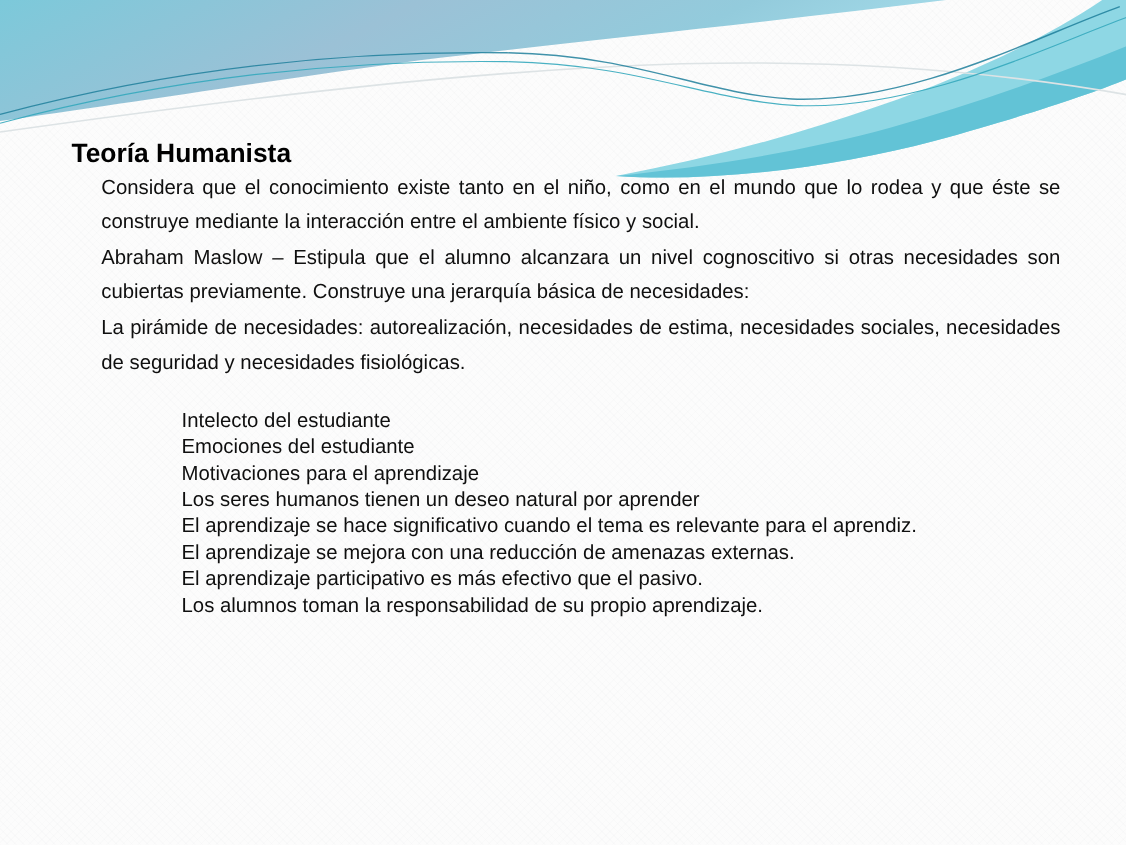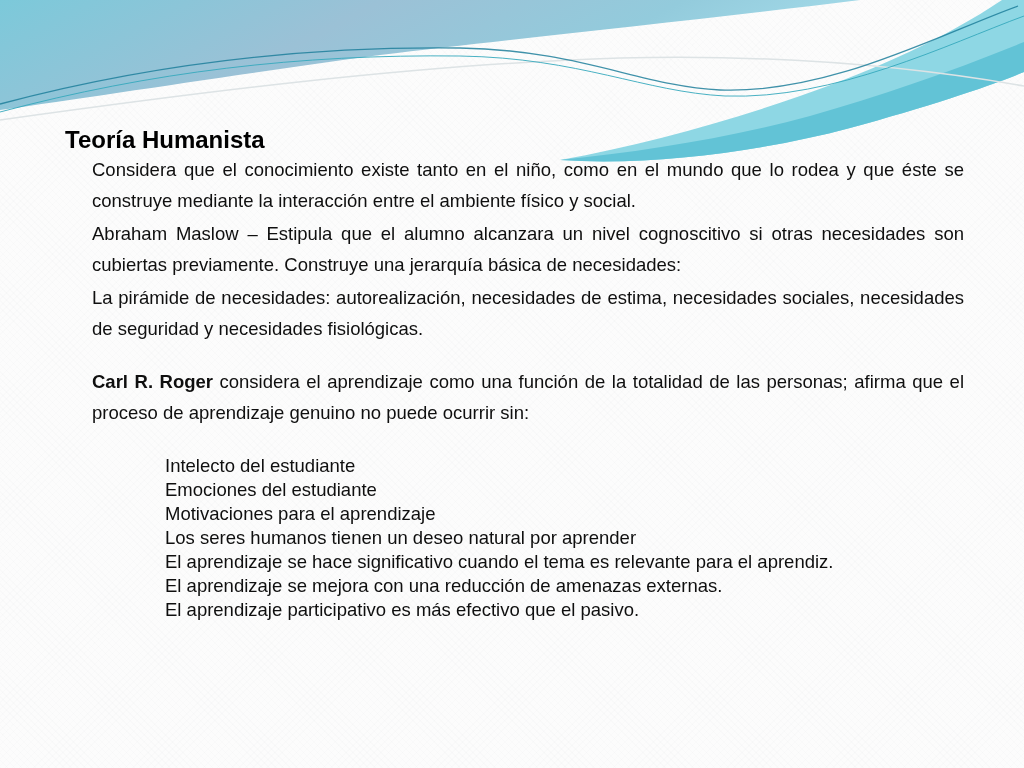--- a/index.html
+++ b/index.html
@@ -94,27 +94,25 @@
   <div class="paragraphs">
     <div class="para">
       <span>Considera que el conocimiento existe tanto en el niño, como en el mundo que lo rodea y que éste se construye mediante la interacción entre el ambiente físico y social.</span>
     </div>
     <div class="para">
       <span>Abraham Maslow – Estipula que el alumno alcanzara un nivel cognoscitivo si otras necesidades son cubiertas previamente.  Construye una jerarquía básica de necesidades:</span>
     </div>
     <div class="para">
       <span>La pirámide de necesidades: autorealización, necesidades de estima, necesidades sociales, necesidades de seguridad y necesidades fisiológicas.</span>
     </div>
-    <div class="para para-spaced">
-      <span class="lead-bold">Carl R. Roger</span><span> considera el aprendizaje como una función de la totalidad de las personas; afirma que el proceso de aprendizaje genuino no puede ocurrir sin:</span>
-    </div>
   </div>
 
   <ul class="plain-list">
     <li>Intelecto del estudiante</li>
     <li>Emociones del estudiante</li>
     <li>Motivaciones para el aprendizaje</li>
     <li>Los seres humanos tienen un deseo natural por aprender</li>
     <li>El aprendizaje se hace significativo cuando el tema es relevante para el aprendiz.</li>
     <li>El aprendizaje se mejora con una reducción de amenazas externas.</li>
     <li>El aprendizaje participativo es más efectivo que el pasivo.</li>
+    <li>Los alumnos toman la responsabilidad de su propio aprendizaje.</li>
   </ul>
 </div>
 
 </body></html>

